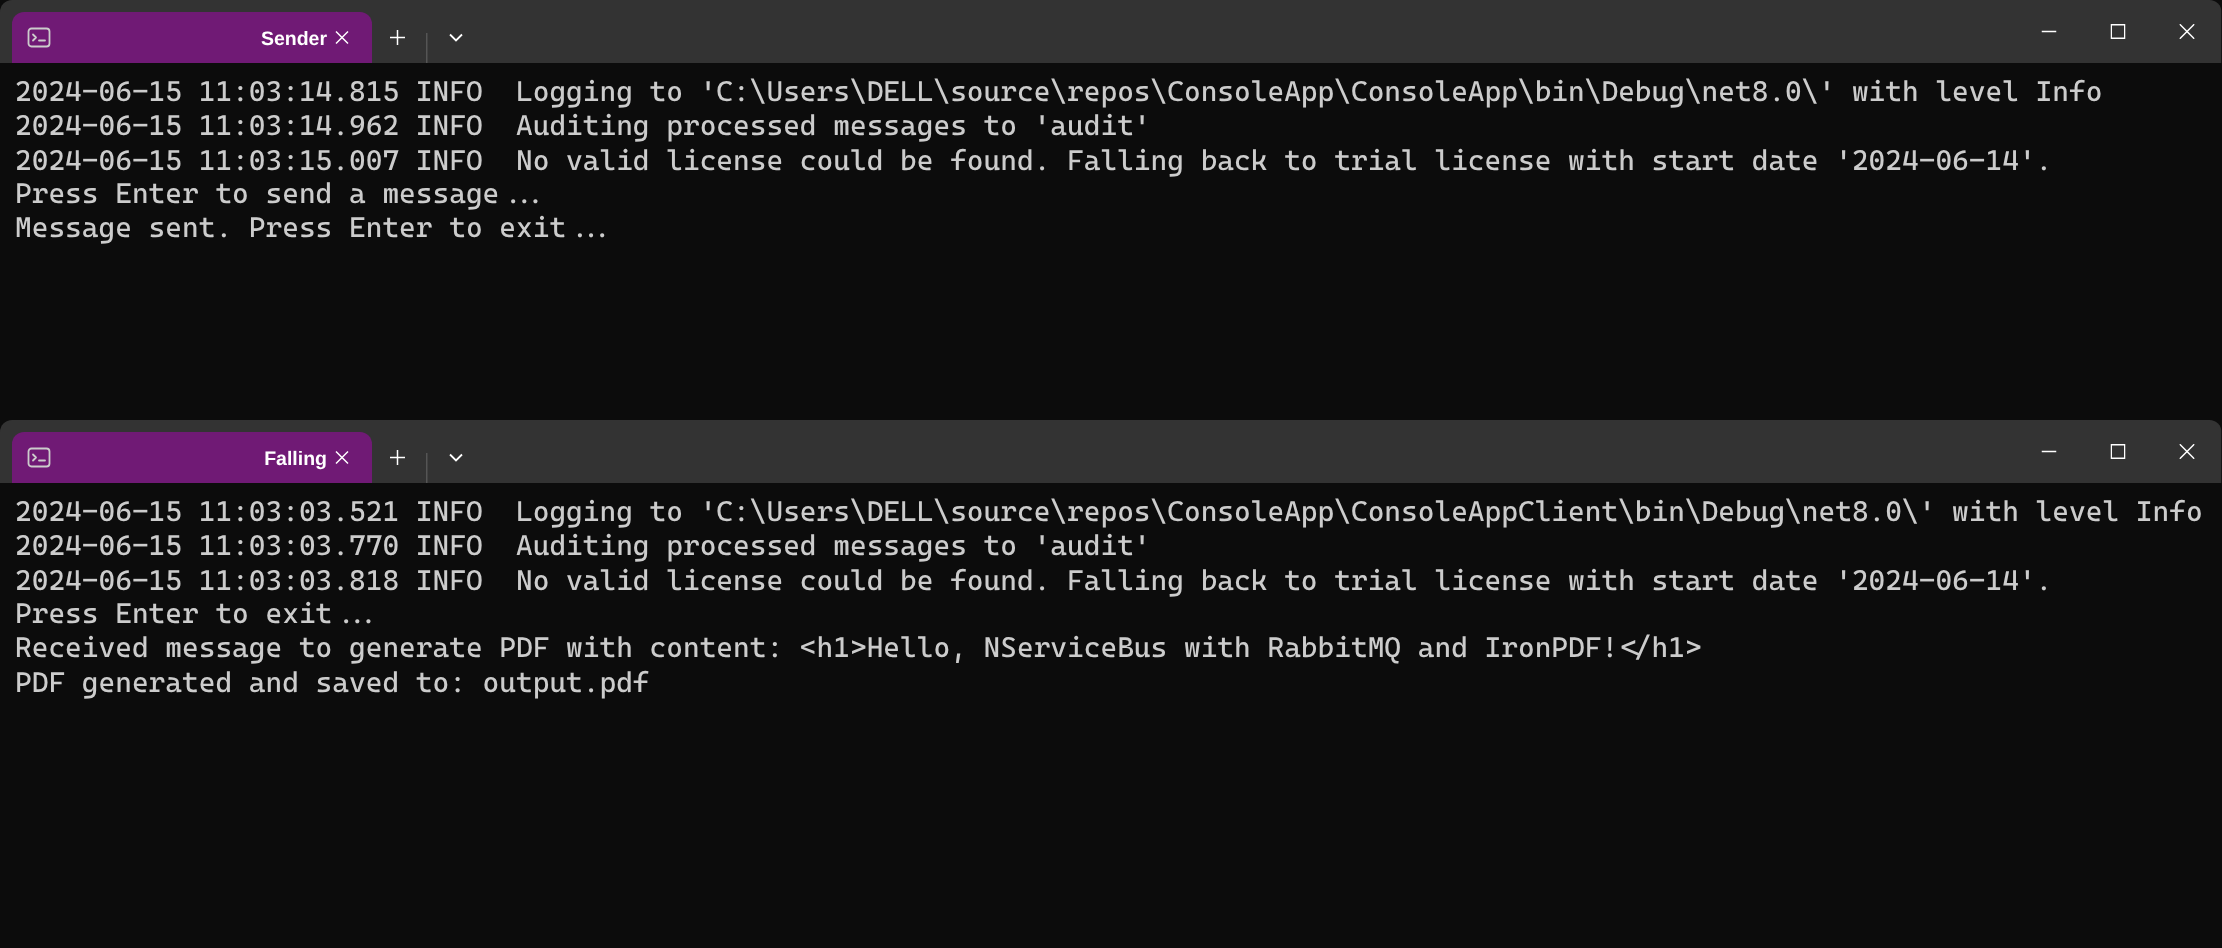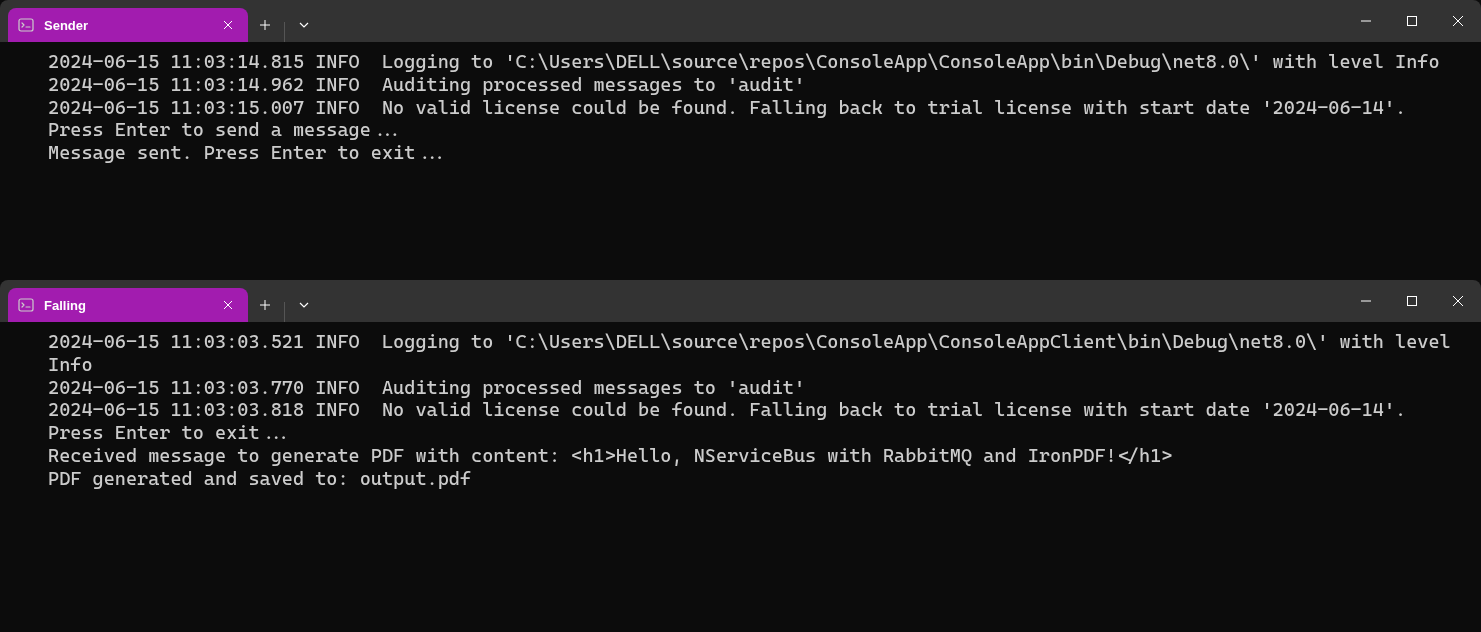--- a/index.html
+++ b/index.html
@@ -26,30 +26,30 @@
       position: relative;
       border-radius: 8px 8px 0 0;
     }
     .tab-container {
       display: flex;
       align-items: flex-end;
       height: 100%;
       padding-left: 8px;
     }
     .tab {
-      background: #a21caf;
+      background: #701a75;
       height: 34px;
       min-width: 240px;
       border-radius: 8px 8px 0 0;
       display: flex;
       align-items: center;
       padding: 0 10px;
-      gap: 10px;
       margin-top: 8px;
       position: relative;
+      text-align: right;
     }
     .tab-icon {
       width: 16px;
       height: 16px;
       display: flex;
       align-items: center;
       justify-content: center;
     }
     .tab-icon svg { width: 16px; height: 16px; }
     .tab-title {
@@ -110,21 +110,21 @@
       font-size: 19px;
       line-height: 1.2;
       font-family: 'Cascadia Code', 'Consolas', monospace;
       white-space: pre-wrap;
       word-break: break-all;
       color: #cccccc;
       background: #0c0c0c;
       font-weight: 400;
       overflow: hidden;
     }
-    .terminal-body .line { display: block; margin-left: 38px; }
+    .terminal-body .line { display: block; }
   </style>
 </head>
 <body>
 
 <div class="window window-top">
   <div class="titlebar">
     <div class="tab-container">
       <div class="tab">
         <span class="tab-icon">
           <svg viewBox="0 0 16 16" fill="none" stroke="#cccccc" stroke-width="1.2">

